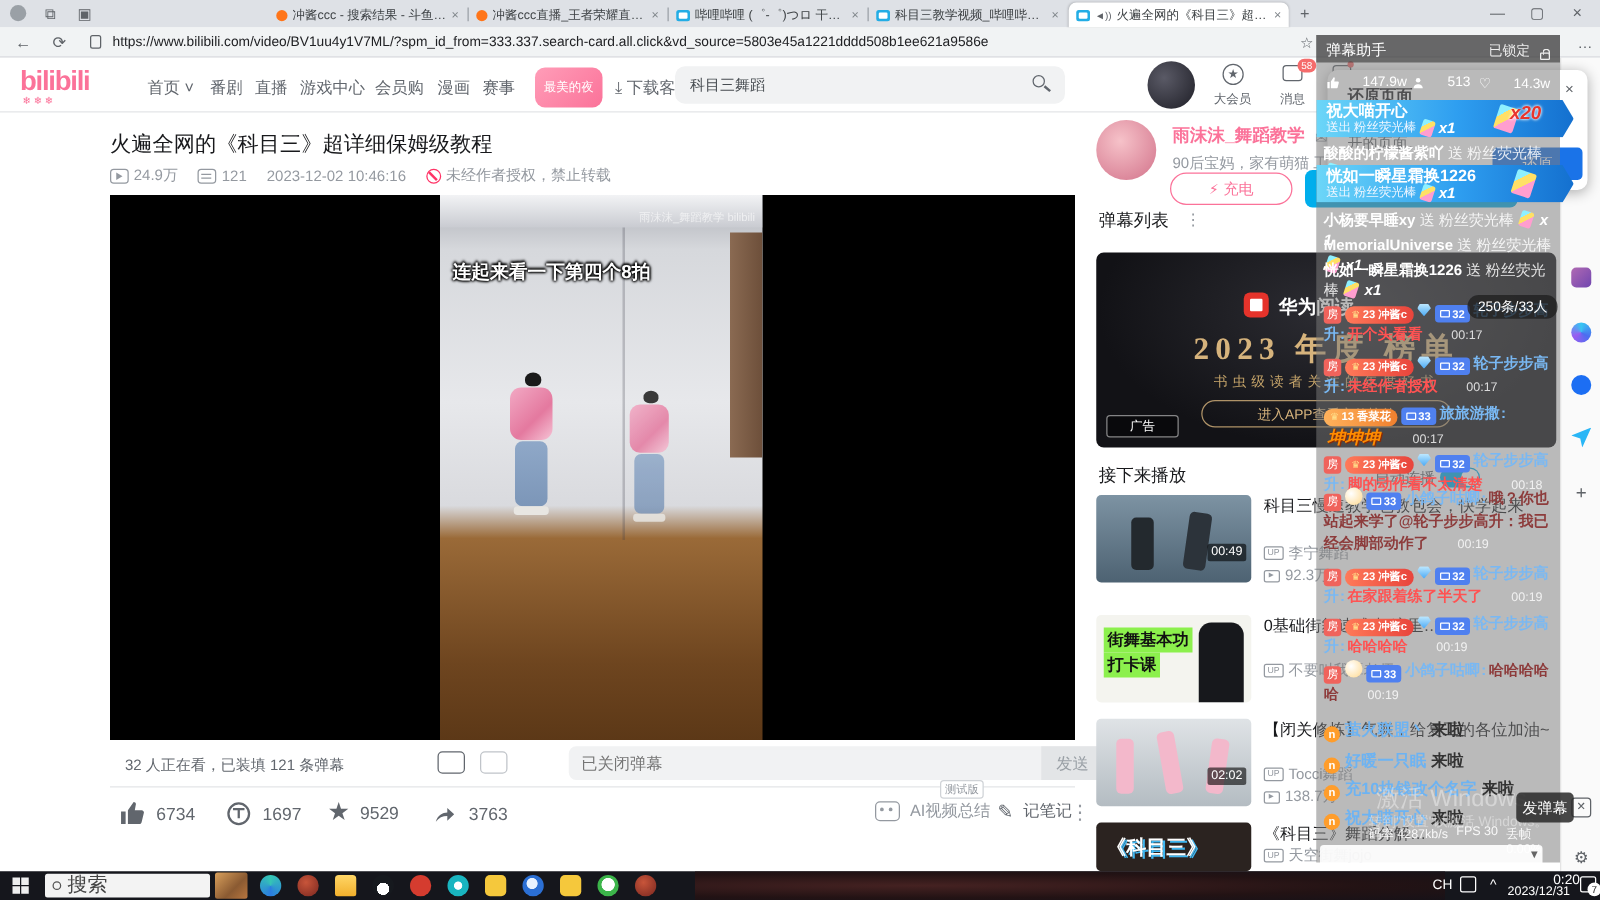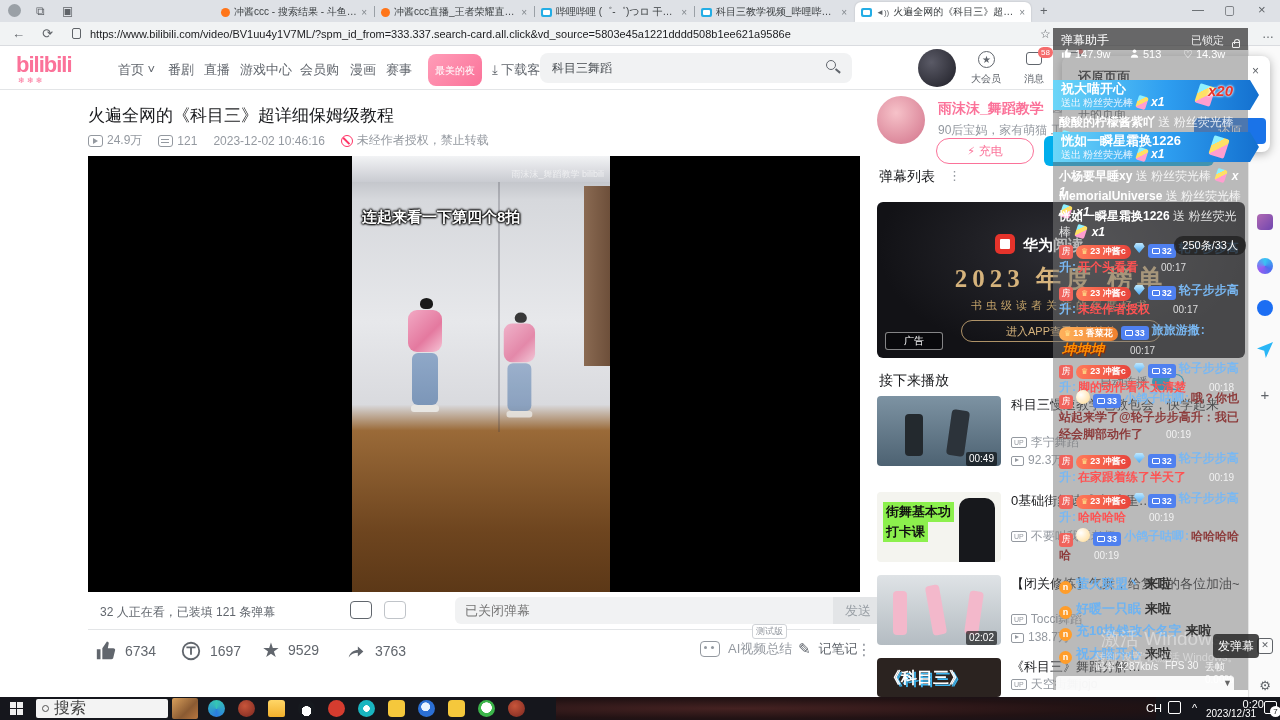--- a/index.html
+++ b/index.html
@@ -60,38 +60,38 @@
 .tagmini{position:absolute;left:752px;top:578px;font-size:9px;color:#9499a0;border:1px solid #d0d3d7;border-radius:3px;padding:0 3px;background:#fff}
 
 .rc-name{position:absolute;left:938px;top:54px;font-size:14px;font-weight:700;color:#fb7299}
 .btn-charge{position:absolute;left:936px;top:92px;width:98px;height:26px;border:1px solid #fb7299;border-radius:14px;color:#fb7299;font-size:12px;background:#fff;display:flex;align-items:center;justify-content:center;gap:4px;font-family:inherit}
 .btn-follow{position:absolute;left:1044px;top:90px;width:170px;height:30px;background:#00aeec;border:none;border-radius:6px;color:#fff;font-size:13px;font-family:inherit}
 #adcard{position:absolute;left:877px;top:156px;width:368px;height:156px;border-radius:6px;background:radial-gradient(ellipse at 50% 30%,#2c2c32,#121216 70%);overflow:hidden}
 .adgold{color:#d6b37c;text-align:center;position:absolute;width:100%}
 .toggle{position:absolute;left:1152px;top:328px;width:32px;height:16px;border-radius:8px;background:#00aeec}
 .toggle:after{content:"";position:absolute;right:1px;top:1px;width:14px;height:14px;border-radius:50%;background:#fff}
 .thumb{position:absolute;left:877px;width:124px;height:70px;border-radius:4px;overflow:hidden}
-.dur{position:absolute;right:4px;bottom:0;background:rgba(0,0,0,.6);color:#fff;font-size:10px;border-radius:2px;padding:0 3px;line-height:14px}
+.dur{position:absolute;right:4px;bottom:17px;background:rgba(0,0,0,.6);color:#fff;font-size:10px;border-radius:2px;padding:0 3px;line-height:14px}
 .vt{position:absolute;left:1011px;font-size:13px;line-height:17px;color:#18191c;width:234px;max-height:34px;overflow:hidden}
 .meta2{position:absolute;left:1011px;font-size:12px;color:#9499a0;display:flex;align-items:center;gap:4px;white-space:nowrap}
 .upico{display:inline-flex;align-items:center;border:1px solid #9499a0;border-radius:2px;font-size:7px;height:11px;padding:0 2px;color:#9499a0}
 .pico{display:inline-block;width:13px;height:10px;border:1.2px solid #9499a0;border-radius:2px;position:relative}
 .pico:after{content:"";position:absolute;left:3px;top:1.5px;border-left:4px solid #9499a0;border-top:2.5px solid transparent;border-bottom:2.5px solid transparent}
 .figure{position:absolute;border-radius:4px}
 
 #popup{position:absolute;left:1062px;top:56px;width:208px;height:96px;background:#fff;border-radius:8px;box-shadow:0 2px 10px rgba(0,0,0,.3);z-index:6}
 
 #esb{position:absolute;right:0;top:46px;width:32px;height:651px;background:#fafafa;border-left:1px solid #e4e4e4;z-index:2}
 .esb-ic{position:absolute;left:8px;width:16px;height:16px}
 
 #overlay{position:absolute;left:1053px;top:28px;width:195px;height:662px;background:rgba(122,122,122,.52);z-index:10;color:#fff}
 #ovhead{position:absolute;left:0;top:0;width:195px;height:22px;background:rgba(40,40,40,.55);font-size:12px}
 .lock{display:inline-block;width:8px;height:6px;border:1px solid #eee;border-radius:1px;position:relative;margin-left:3px}
 .lock:before{content:"";position:absolute;left:1px;top:-4px;width:4px;height:4px;border:1px solid #eee;border-bottom:none;border-radius:3px 3px 0 0}
-.ovstat{position:absolute;top:20px;font-size:11px;display:flex;align-items:flex-start;gap:3px;color:#fff}
+.ovstat{position:absolute;top:32px;font-size:11px;display:flex;align-items:center;gap:18px;color:#fff}
 .banner{position:absolute;left:0;width:206px;height:30px;background:linear-gradient(90deg,#6cd6f8,#2e9ef0 55%,#1470cf);clip-path:polygon(0 0,calc(100% - 9px) 0,100% 50%,calc(100% - 9px) 100%,0 100%);padding:2px 16px 0 8px;z-index:3}
 .banner .bu{font-size:13px;font-weight:700;line-height:14px;white-space:nowrap;overflow:hidden;max-width:140px}
 .banner .bl2{font-size:10px;line-height:13px;display:flex;align-items:center;gap:2px;color:#eef6ff}
 .combo{position:absolute;right:26px;top:2px;color:#e8342c;font-weight:900;font-style:italic;font-size:15px;text-shadow:0 0 2px #fff,0 0 3px #fff}
 .gx{color:#fff;font-style:italic;font-weight:700;font-size:12px}
 .glow{display:inline-block;width:10px;height:13px;border-radius:2px;background:linear-gradient(135deg,#8ef0ff 0 30%,#ffe066 30% 55%,#ff9ecf 55% 100%);transform:rotate(18deg);vertical-align:-2px;margin:0 2px}
 .glow.big{width:16px;height:20px}
 .gift{position:absolute;left:6px;width:186px;font-size:12px;color:rgba(255,255,255,.85);line-height:16px;word-break:break-all}
 .gift .gu{color:#fff;font-weight:700}
 .counter{position:absolute;right:2px;top:208px;background:rgba(30,30,30,.75);border-radius:9px;padding:2px 8px;font-size:11px;color:#fff;z-index:4}

